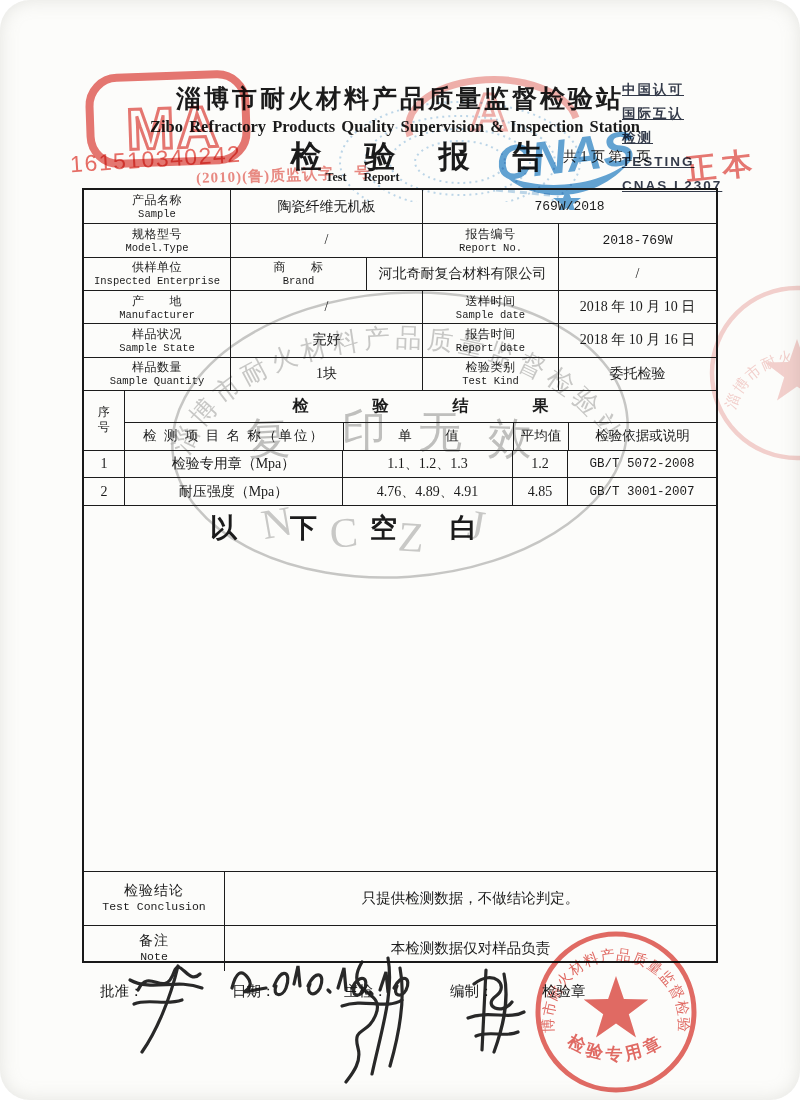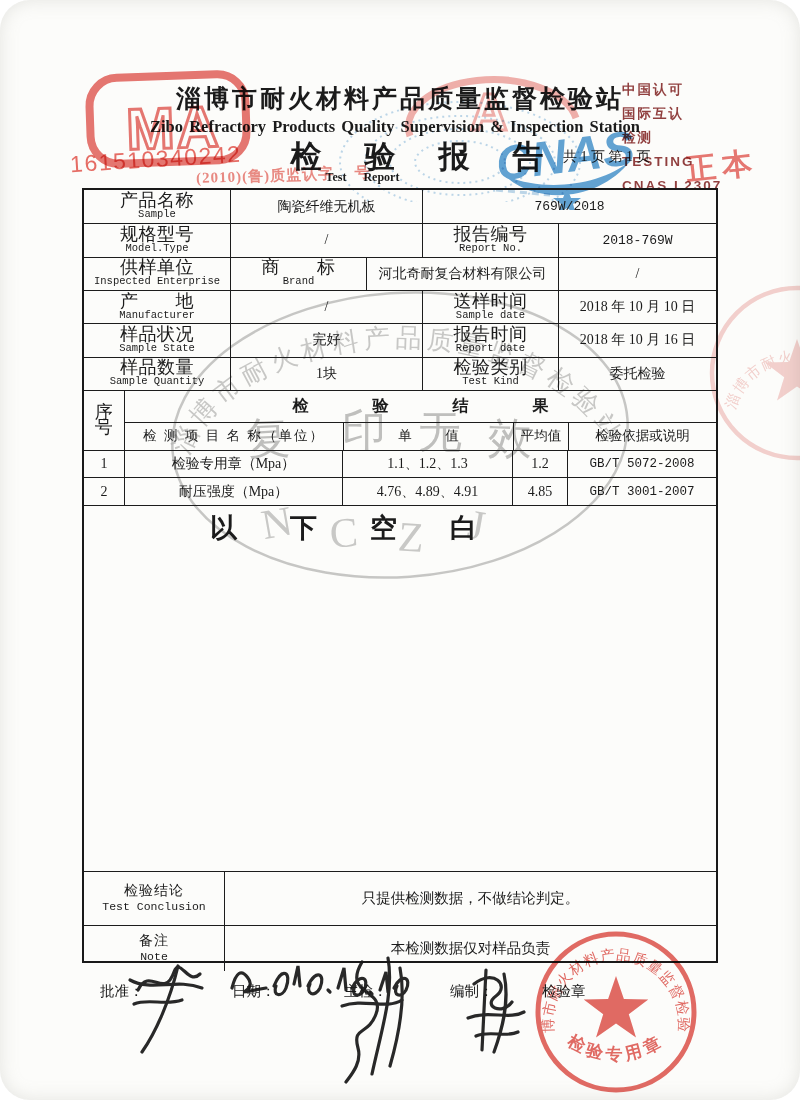--- a/index.html
+++ b/index.html
@@ -13,31 +13,31 @@
   .title-zh{left:0;top:136px;width:840px;text-align:center;font-size:31px;font-weight:900;letter-spacing:6px;
             font-family:"Liberation Sans",sans-serif;}
   .title-en{left:0;top:170px;width:725px;text-align:center;font-size:12px;font-weight:bold;word-spacing:14px;}
   .page-info{left:563px;top:148px;font-size:14px;}
   
   .serial{left:70px;top:146px;font-size:23px;letter-spacing:1.5px;color:#e4544c;opacity:.85;
           font-family:"Liberation Sans",sans-serif;transform:rotate(-3.5deg);}
   .cert-text{left:196px;top:166px;font-size:15px;font-weight:bold;color:#e25950;opacity:.7;transform:rotate(-2deg);letter-spacing:1px;}
   .original{left:686px;top:146px;font-size:30px;font-weight:900;color:#e04a44;opacity:.75;letter-spacing:6px;
             transform:rotate(-6deg);font-family:"Liberation Sans",sans-serif;}
-  .cnas-lines{left:622px;top:78px;width:110px;color:#7f1d1d;opacity:.85;font-size:13.5px;font-weight:bold;
-              letter-spacing:2px;line-height:24px;font-family:"Liberation Sans",sans-serif;mix-blend-mode:multiply;}
+  .cnas-lines{left:622px;top:78px;width:110px;color:#0f172a;opacity:.85;font-size:13.5px;font-weight:bold;
+              letter-spacing:2px;line-height:24px;font-family:"Liberation Sans",sans-serif;mix-blend-mode:multiply;text-decoration:underline;}
   .stamp{mix-blend-mode:multiply;pointer-events:none;}
   
   .doc-table{left:82px;top:188px;width:636px;height:775px;border:2px solid #191919;box-sizing:border-box;
              background:transparent;}
   .r{display:flex;box-sizing:border-box;}
   .bt{border-top:1.6px solid #1c1c1c;}
   .bl{border-left:1.6px solid #1c1c1c;}
   .cell{display:flex;flex-direction:column;align-items:center;justify-content:center;box-sizing:border-box;overflow:hidden;}
-  .zh{font-size:18px;letter-spacing:.5px;line-height:15px;font-family:Liberation Serif, serif;}
+  .zh{font-size:12px;letter-spacing:.5px;line-height:15px;font-family:Liberation Serif, serif;}
   .en{font-size:10.5px;font-family:"Liberation Mono",monospace;line-height:12px;white-space:nowrap;}
   .val{font-size:14px;}
   .mono{font-family:Liberation Mono, monospace;font-size:13px;}
   .c1{width:146px;} .c2{width:192px;} .c3{width:136px;} .c4{flex:1;}
   .info-row{height:33.33px;}
   .idx-col{width:40px;}
   .res-title{height:32px;display:flex;align-items:center;justify-content:center;
              font-size:16px;font-weight:bold;letter-spacing:24px;text-indent:24px;border-bottom:1.6px solid #1c1c1c;box-sizing:border-box;}
   .res-cols{display:flex;flex:1;}
   .w-item{width:218px;} .w-single{width:170px;} .w-avg{width:55px;} .w-basis{flex:1;}

